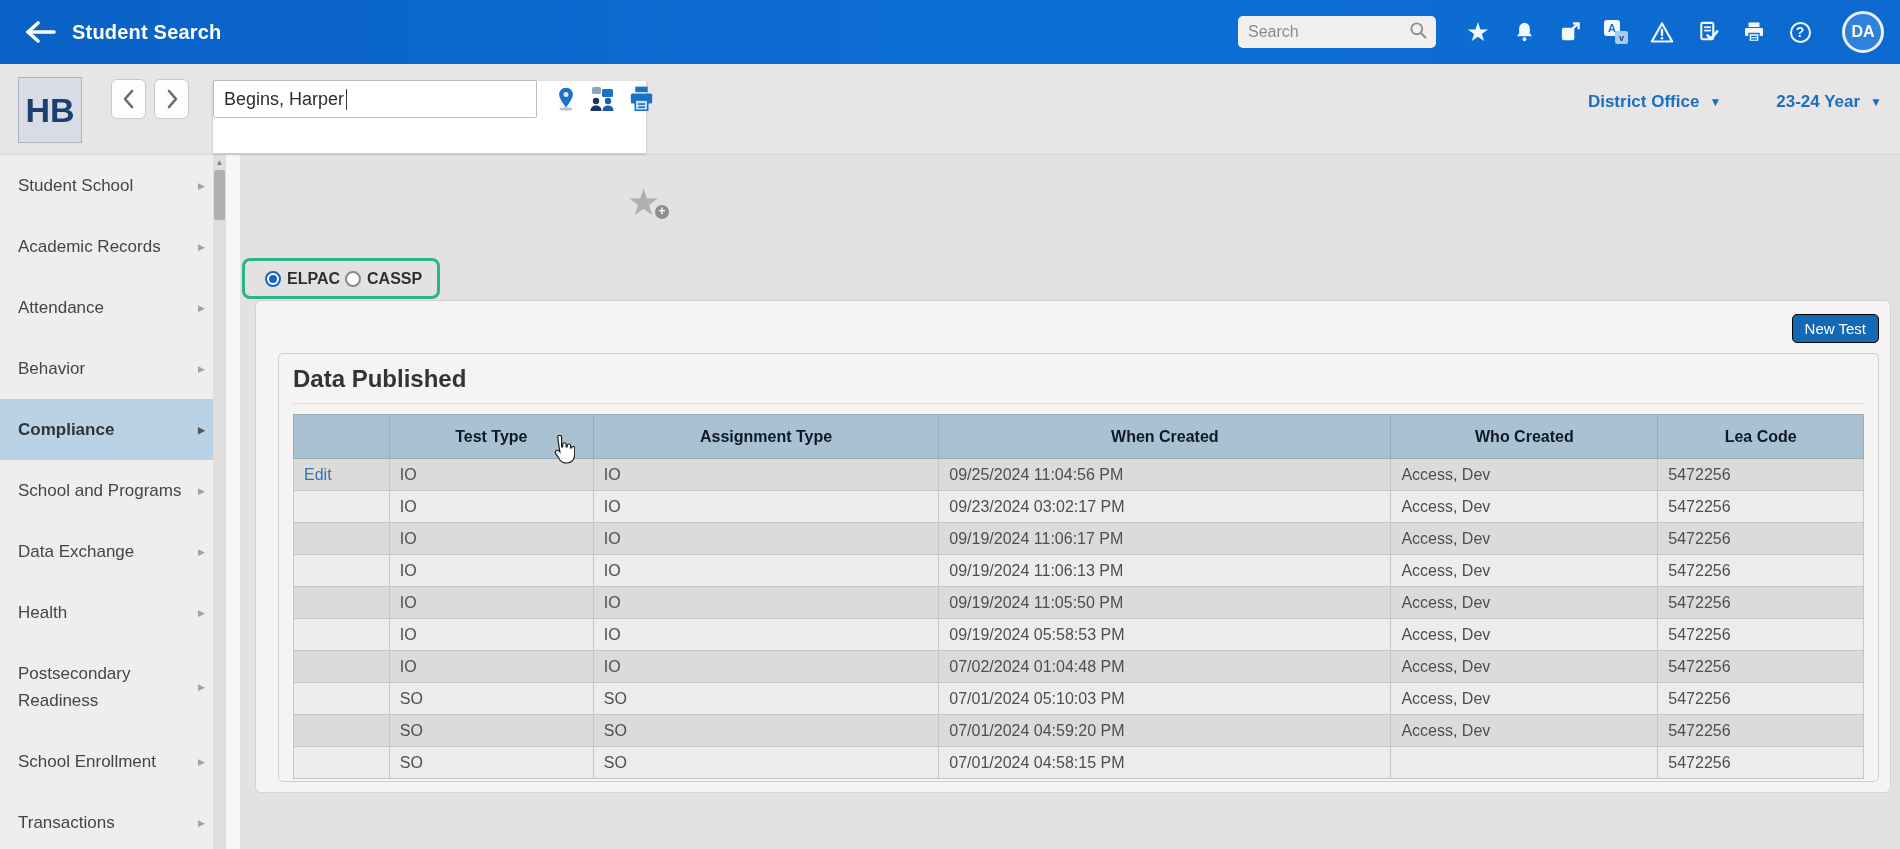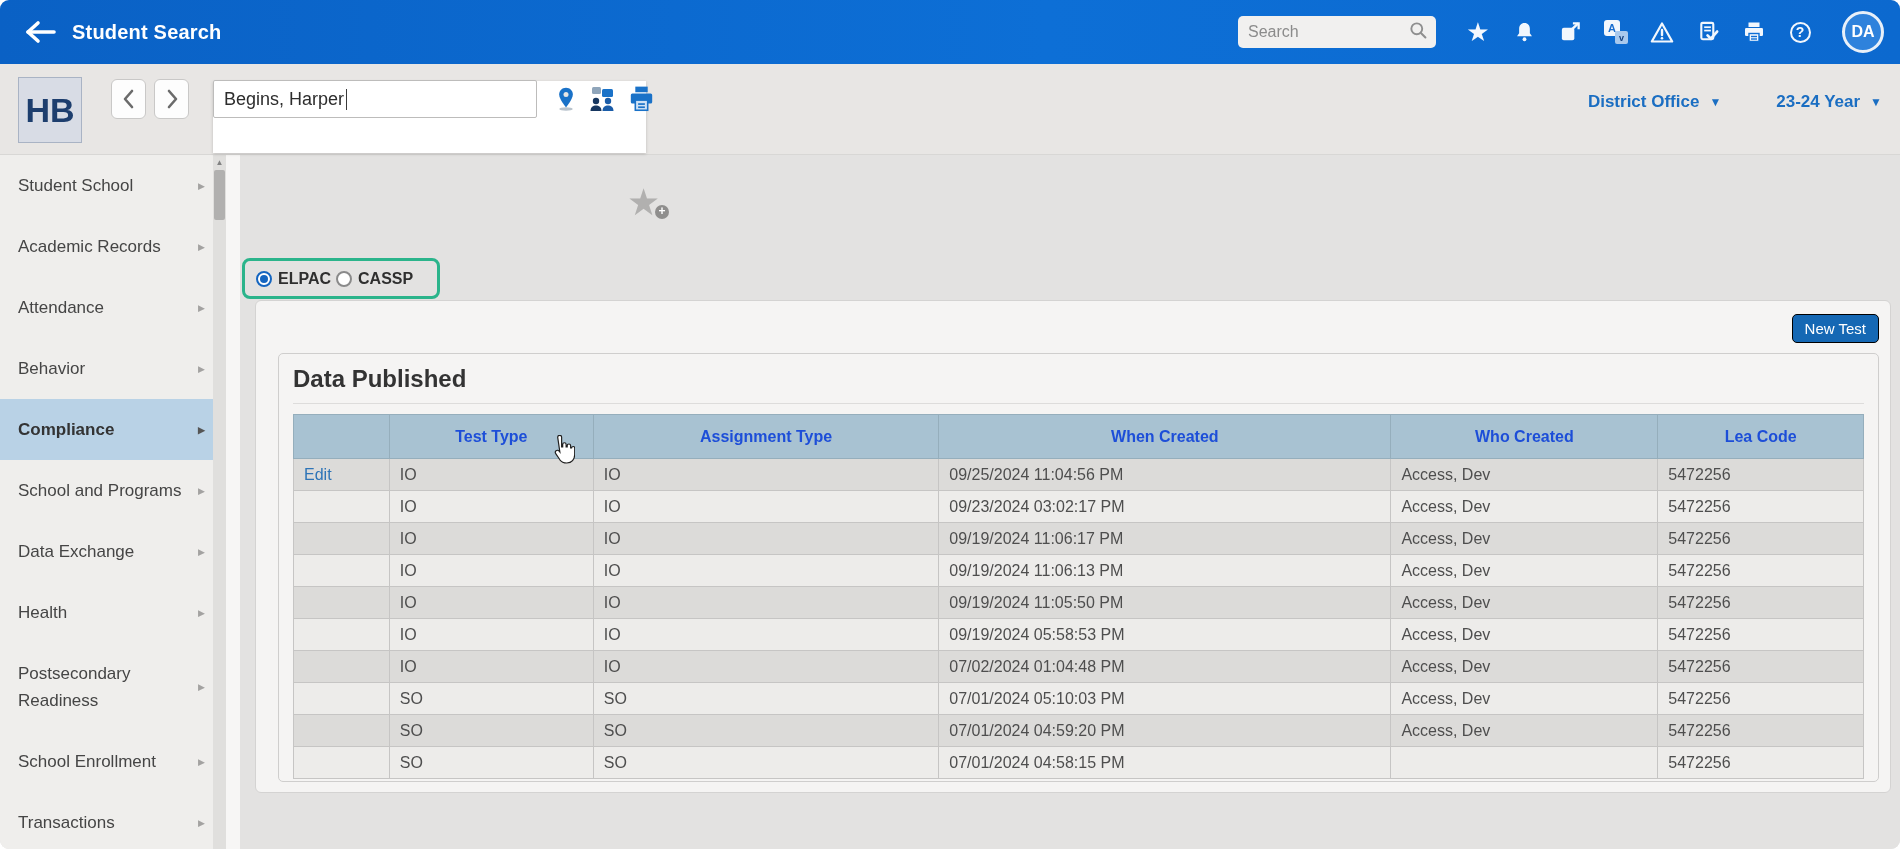--- a/index.html
+++ b/index.html
@@ -1,17 +1,17 @@
 <!DOCTYPE html>
 <html><head>
 <meta charset="utf-8">
 <style>
   * { margin:0; padding:0; box-sizing:border-box; }
   html,body { width:1900px; height:849px; font-family:"Liberation Sans", sans-serif; }
-  .screen { position:relative; width:1900px; height:849px; background:#e3e2e1; overflow:hidden;border-radius:9px; }
+  .screen { position:relative; width:1900px; height:849px; background:#e3e2e1; overflow:hidden; }
 
   
   .topbar { position:absolute; left:0; top:0; width:1900px; height:64px;
     background:linear-gradient(90deg,#0a61c5 0%, #0d6fd6 55%, #0c69cf 100%);
     display:flex; align-items:center; padding:0 16px; z-index:30; }
   .tb-back { display:flex; align-items:center; margin:0 14px 0 6px; cursor:pointer; }
   .tb-title { color:#fff; font-size:20px; font-weight:bold; letter-spacing:.2px; }
   .tb-right { margin-left:auto; display:flex; align-items:center; gap:22px; }
   .searchbox { width:198px; height:32px; background:#f1f0ef; border-radius:5px;
     display:flex; align-items:center; padding:0 8px 0 10px; margin-right:8px; }
@@ -67,39 +67,39 @@
 
   
   .main-gutter { position:absolute; left:226px; top:155px; width:14px; bottom:0; background:#f7f6f5; }
   .main { position:absolute; left:240px; top:155px; right:0; bottom:0; background:#e3e2e1; }
   .page-title { position:absolute; left:14px; top:34px; font-size:29px; font-weight:bold; color:#3b3b3b; }
   .star-add { position:absolute; left:387px; top:28px; width:40px; height:40px; cursor:pointer; }
   .star-add .star { font-size:37px; color:#b1b0af; line-height:40px; }
   .star-add .plus { position:absolute; right:-2px; bottom:4px; width:14px; height:14px; border-radius:50%;
     background:#8f8e8d; color:#fff; font-size:12px; line-height:13px; text-align:center; font-weight:bold; }
   .radio-group { position:absolute; left:2px; top:103px; width:198px; height:41px;
-    border:3px solid #2bb48b; border-radius:8px; display:flex; align-items:center; padding-left:11px; gap:5px; }
+    border:3px solid #2bb48b; border-radius:8px; display:flex; align-items:center; padding-left:20px; gap:5px; }
   .radio-opt { display:flex; align-items:center; gap:6px; cursor:pointer; }
   .radio-circle { width:16px; height:16px; border-radius:50%; background:#fff; border:2px solid #8a8a8a; position:relative; }
   .radio-circle.on { border-color:#1465c0; }
   .radio-circle.on::after { content:""; position:absolute; left:2px; top:2px; width:8px; height:8px;
     border-radius:50%; background:#1465c0; }
   .radio-label { font-size:16px; font-weight:bold; color:#2f2f2f; }
 
   .outer-panel { position:absolute; left:15px; top:145px; width:1636px; height:493px;
     background:#f5f4f3; border:1px solid #d4d3d2; border-radius:6px; }
   .new-test { position:absolute; right:11px; top:13px; background:#1568b4; color:#fff;
     border:1px solid #000000; border-radius:5px; font-size:15px; padding:5px 12px;
     font-family:"Liberation Sans",sans-serif; cursor:pointer; }
   .inner-panel { position:absolute; left:22px; right:11px; top:52px; bottom:10px;
     background:#f5f4f3; border:1px solid #cfcecd; border-radius:5px; padding:0 14px; }
   .panel-title { margin-top:11px; font-size:24px; font-weight:bold; color:#333; }
   .panel-divider { border:none; border-top:1px solid #dddcdb; margin-top:10px; }
   table.data { width:100%; margin-top:10px; border-collapse:collapse; font-size:16px; table-layout:fixed; }
-  table.data th { background:#a8c2d2; color:#1d4ed8; font-weight:bold; height:44px;
+  table.data th { background:#a8c2d2; color:#0f172a; font-weight:bold; height:44px;
     border:1px solid #95aebc; text-align:center; cursor:pointer; }
   table.data td { height:32px; border:1px solid #c6c5c4; padding:2px 10px; color:#4e4e4e;
     overflow:hidden; white-space:nowrap; }
   tr.odd td  { background:#dcdbd9; }
   tr.even td { background:#edecea; }
   .edit-link { color:#2e74b7; cursor:pointer; text-decoration:none; }
   col.c0{width:6.1%;} col.c1{width:13%;} col.c2{width:22%;} col.c3{width:28.8%;} col.c4{width:17%;} col.c5{width:13.1%;}
 
   .hand-cursor { position:absolute; left:309px; top:280px; z-index:60; pointer-events:none; }
 </style>

